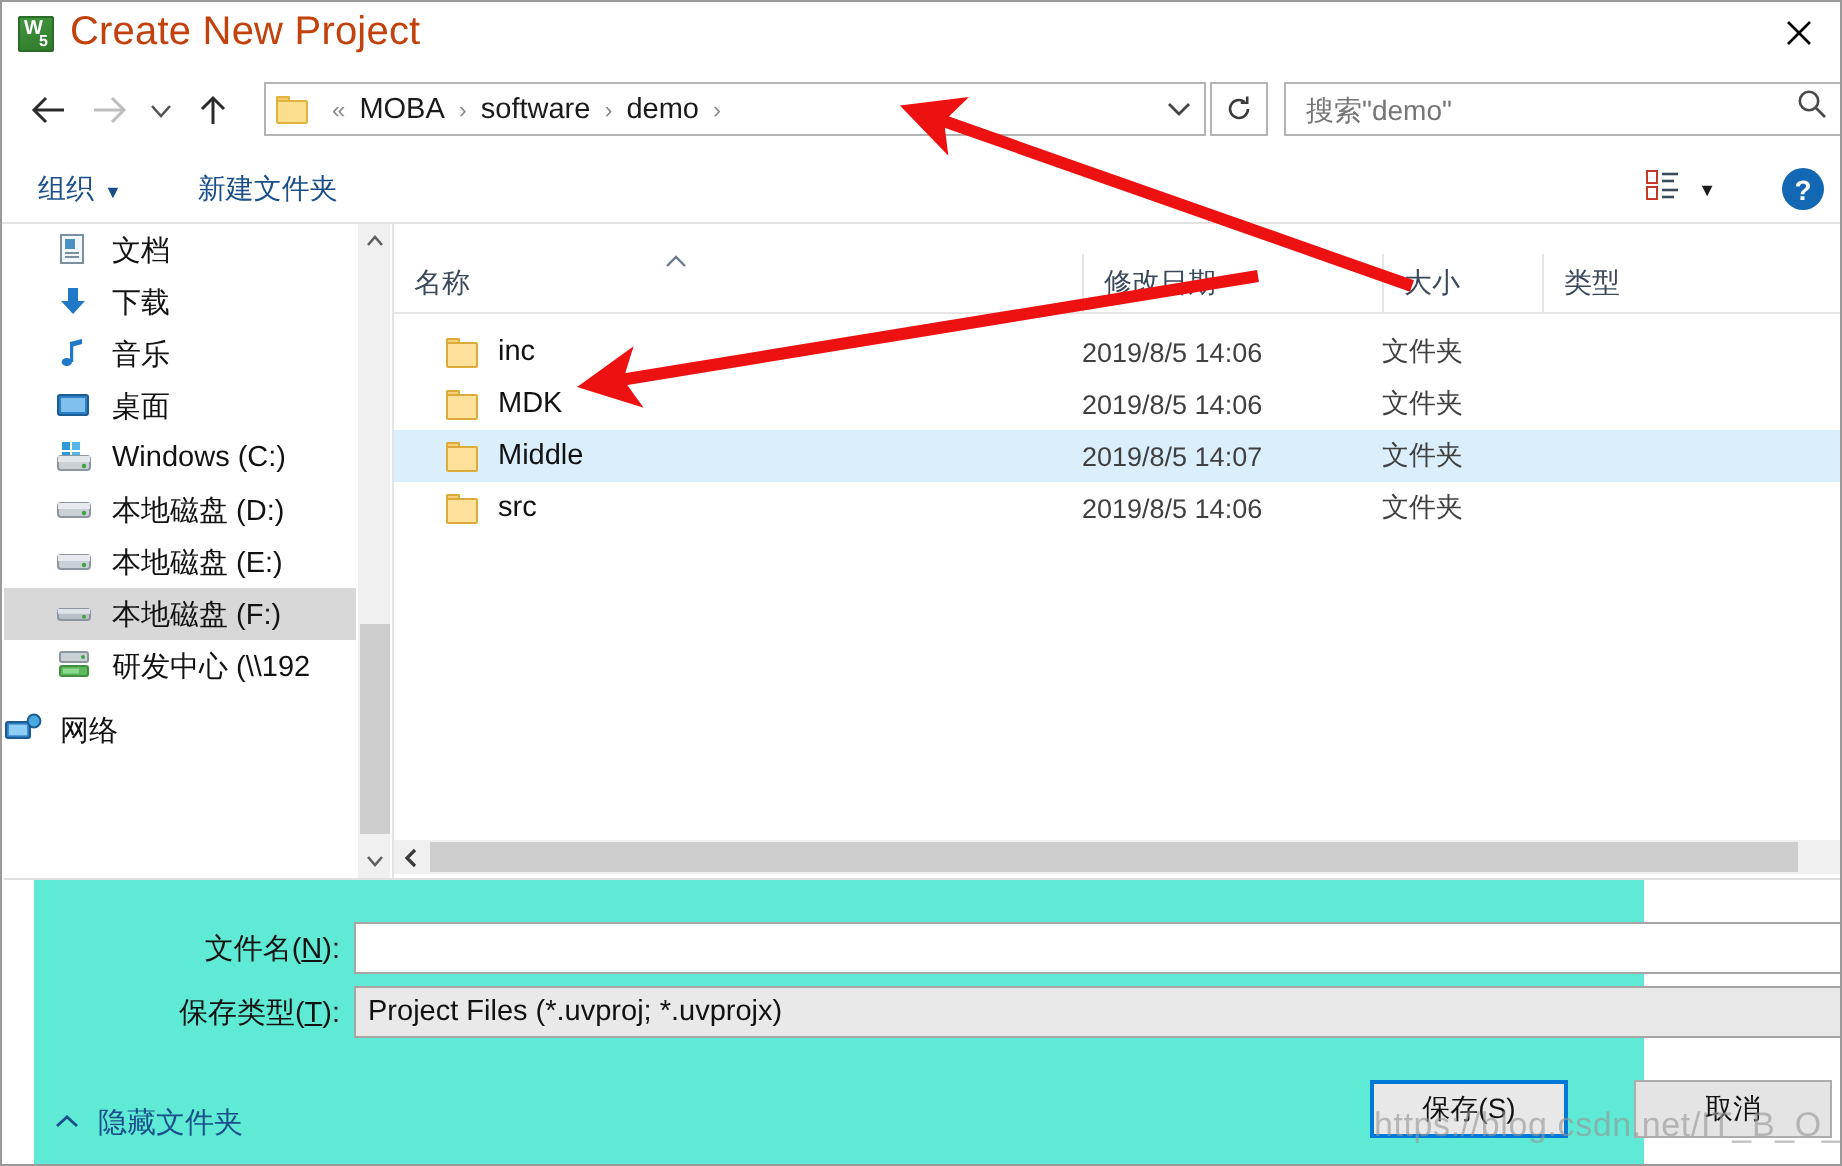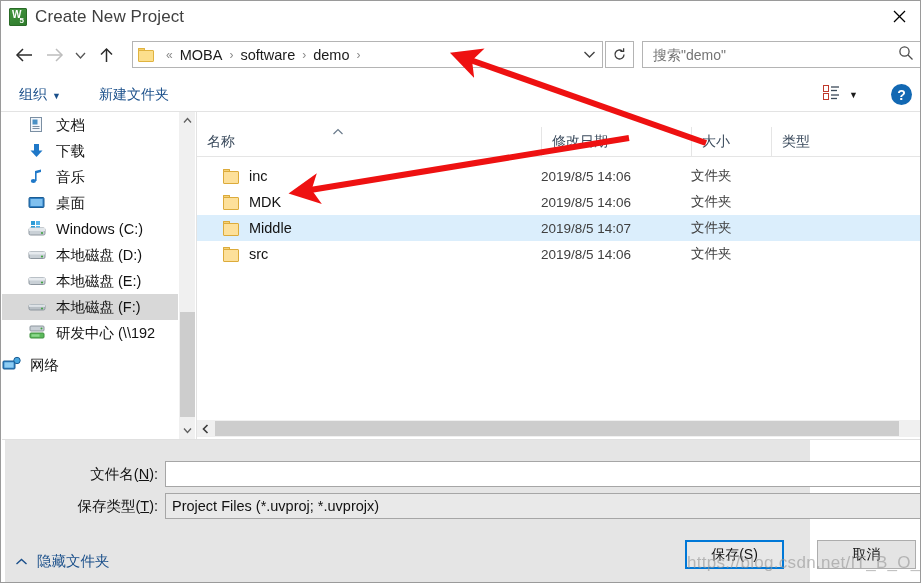--- a/index.html
+++ b/index.html
@@ -36,21 +36,21 @@
   #app-icon .g1 {
     position: absolute; left: 2px; top: 1px;
     color: #ffffff; font-size: 10px; font-weight: bold; line-height: 10px;
     letter-spacing: -1px;
   }
   #app-icon .g2 {
     position: absolute; right: 2px; bottom: 0px;
     color: #ffffff; font-size: 8px; font-weight: bold; line-height: 9px;
   }
   #title-text {
-    font-size: 17px; color: #404040; letter-spacing: .1px;
+    font-size: 20px; color: #c2410c; letter-spacing: .1px;
   }
   #close-btn {
     position: absolute; right: 0; top: 0; width: 45px; height: 31px;
     display: flex; align-items: center; justify-content: center;
     color: #000; cursor: default;
   }
   #close-btn svg { display:block; }
 
   
   #navbar {
@@ -199,21 +199,21 @@
   }
   #h-scroll .arrow.left { left: 0; }
   #h-scroll .thumb {
     position: absolute; left: 18px; top: 1px; width: 684px; height: 15px; background: #cdcdcd;
   }
   #pane-bottom-line {
     position: absolute; left: 1px; top: 438px; width: 919px; height: 1px; background: #e0e0e0;
   }
 
   
-  #bottom { position: absolute; left: 4px; top: 439px; width: 805px; height: 143px; background:#e5e5e5; }
+  #bottom { position: absolute; left: 16px; top: 439px; width: 805px; height: 143px; background:#5eead4; }
   .form-row { position: absolute; display: flex; align-items: center; }
   #row-filename { left: 0; top: 21px; }
   #row-filetype { left: 0; top: 53px; }
   .form-label {
     width: 160px; text-align: right; padding-right: 7px;
     font-size: 14.5px; color: #121212;
   }
   .form-label u { text-decoration: underline; }
   #filename-input {
     width: 765px; height: 26px; border: 1px solid #a6a6a6; background: #ffffff;

